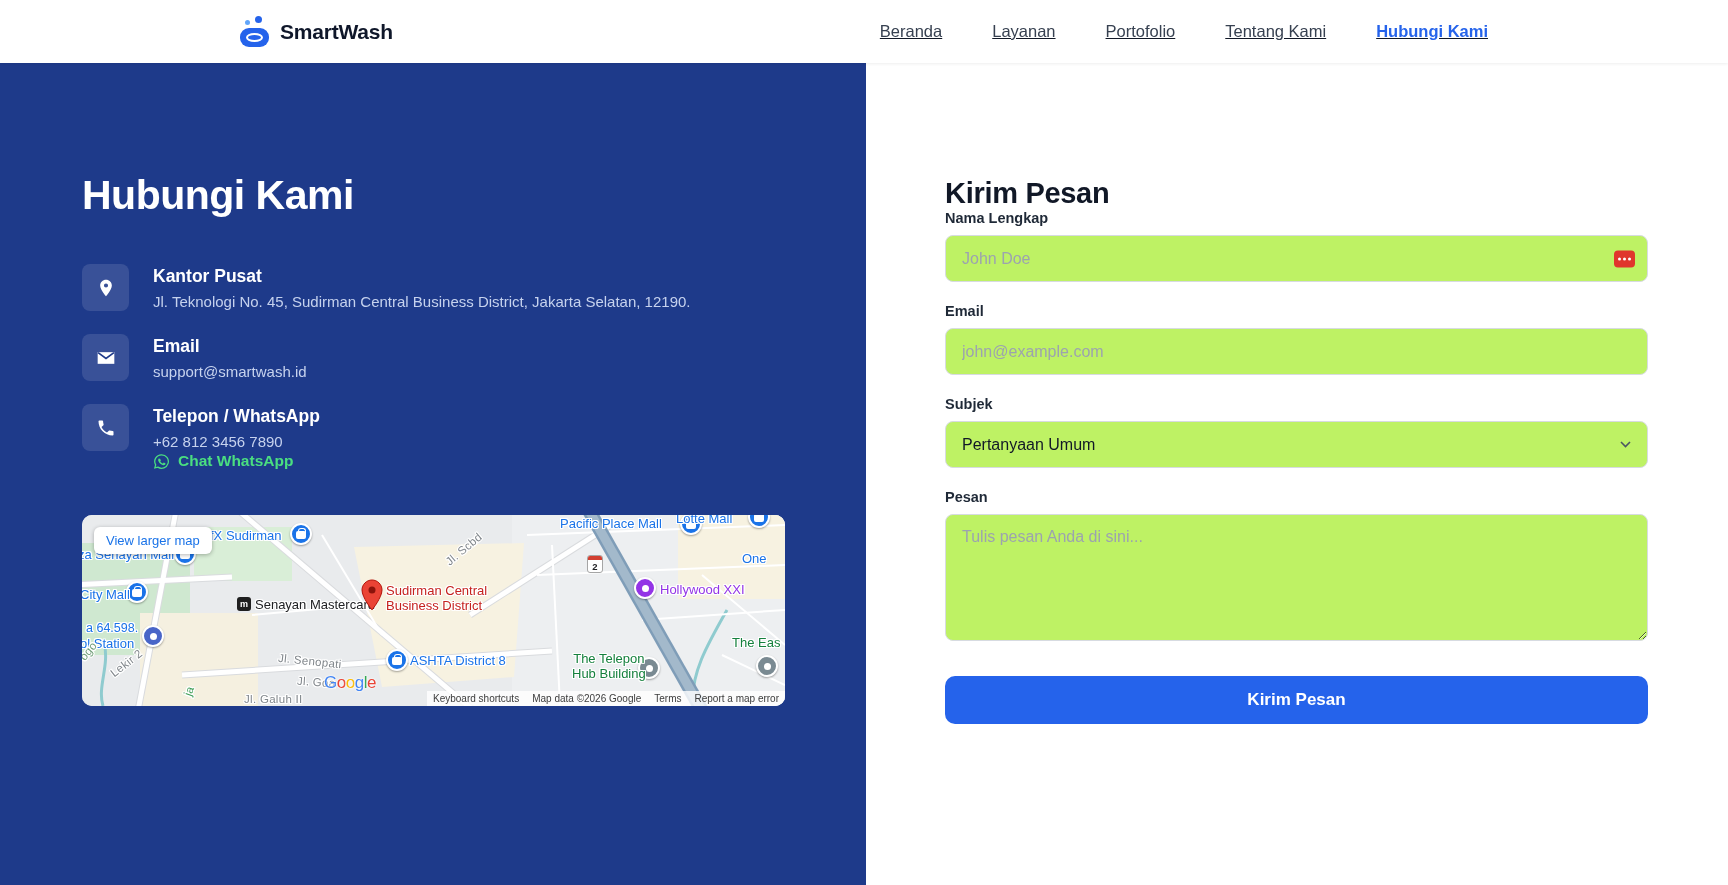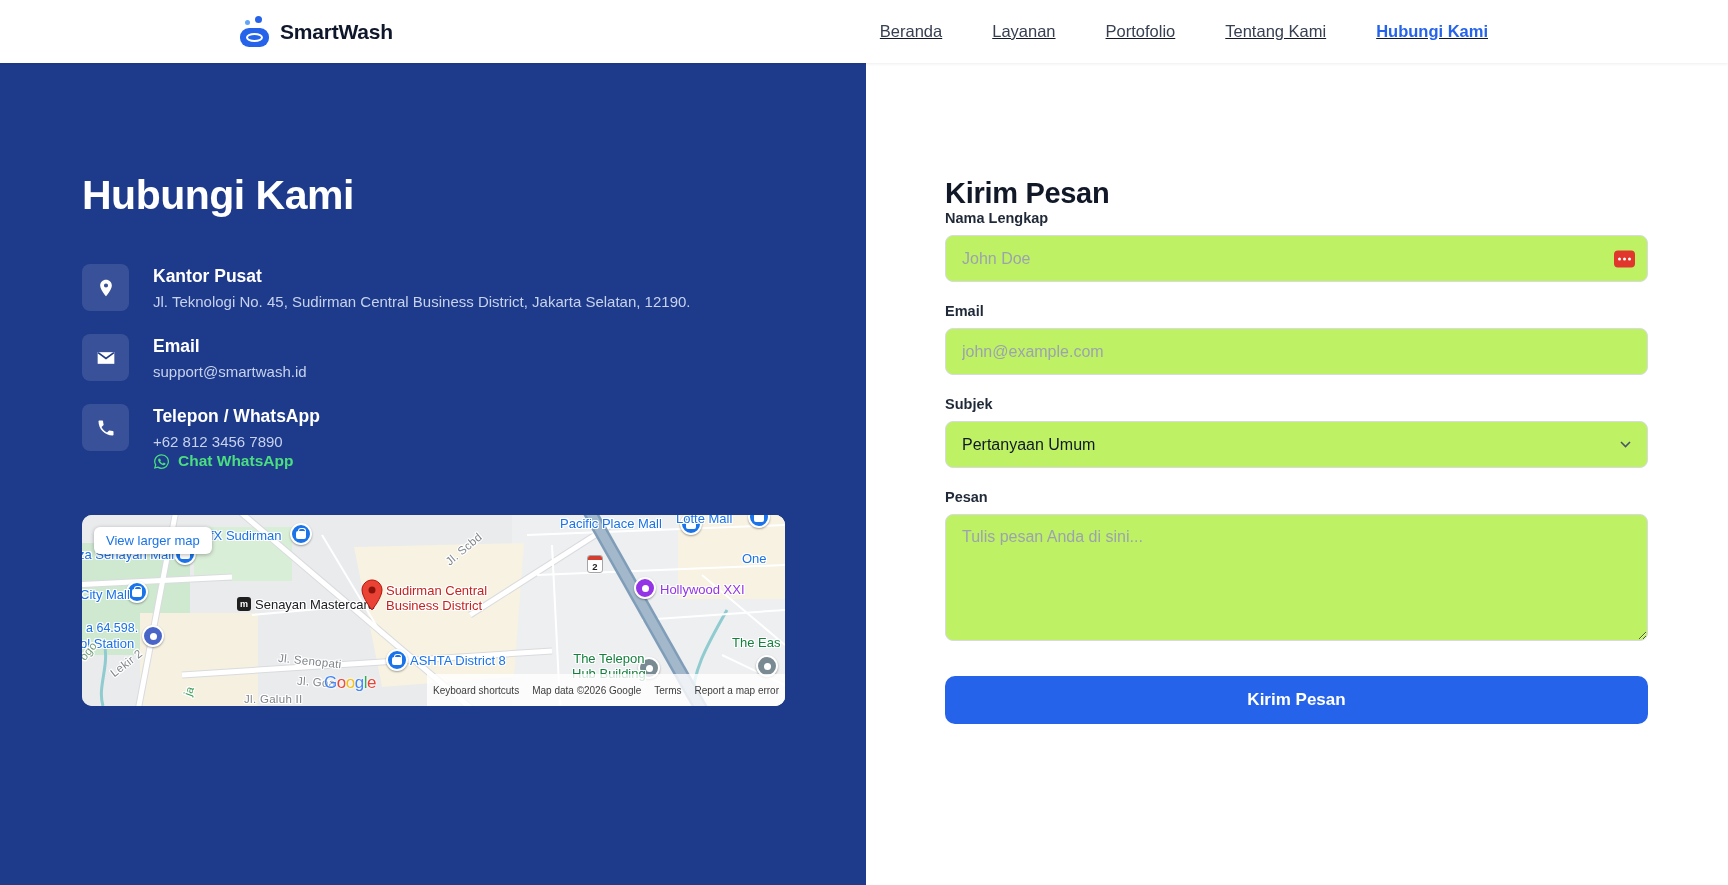--- a/index.html
+++ b/index.html
@@ -54,21 +54,21 @@
   .poi::before { content:""; position:absolute; left:5.5px; top:2.5px; width:6px; height:5px; border:1.5px solid #fff; border-bottom:none; border-radius:3px 3px 0 0; }
   .poi::after { content:""; position:absolute; left:3.5px; top:6px; width:10px; height:8px; background:#fff; border-radius:2px; }
   .poi.dot::before { display:none; }
   .poi.dot::after { left:5.5px; top:5.5px; width:7px; height:7px; border-radius:50%; }
   .view-larger { position:absolute; left:12px; top:12px; background:#fff; color:#1a73e8; font-size:13px; padding:6px 12px; border-radius:6px; box-shadow:0 1px 4px rgba(0,0,0,.3); cursor:pointer; z-index:5; }
   .badge-ad { position:absolute; width:14px; height:14px; background:#1f1f1f; border-radius:3px; color:#fff; font-size:9px; font-weight:700; display:flex; align-items:center; justify-content:center; }
   .shield { position:absolute; width:16px; height:18px; background:#fff; border:1px solid #a5a5a5; border-radius:3px; font-size:9.5px; font-weight:700; color:#202124; text-align:center; line-height:13px; overflow:hidden; }
   .shield::before { content:""; display:block; height:4px; background:#d23f31; }
   .marker-pin { position:absolute; z-index:4; }
   .google-logo { position:absolute; font-size:17px; font-weight:500; letter-spacing:-.5px; text-shadow:0 0 2px #fff,0 0 3px #fff; cursor:pointer; }
-  .attribution { position:absolute; right:0; bottom:0; height:32px; background:rgba(255,255,255,.8); display:flex; align-items:center; gap:13px; padding:0 6px; font-size:10px; color:#3c3c3c; z-index:5; }
+  .attribution { position:absolute; right:0; bottom:0; height:15px; background:rgba(255,255,255,.8); display:flex; align-items:center; gap:13px; padding:0 6px; font-size:10px; color:#3c3c3c; z-index:5; }
   .attribution span { cursor:pointer; }
 
   
   .form-title { margin:114px 0 0; font-size:29px; font-weight:800; color:#111827; letter-spacing:-.3px; }
   .form { width:703px; }
   .fgroup { margin-bottom:21px; }
   .flabel { display:block; font-size:14.5px; font-weight:700; color:#1f2937; margin-bottom:9px; }
   .finput, .fselect, .ftextarea {
     width:100%; background:#bef264; border:1px solid #d7dbe1; border-radius:8px;
     font-size:16px; color:#111827; font-family:"Liberation Sans", sans-serif; outline:none;

